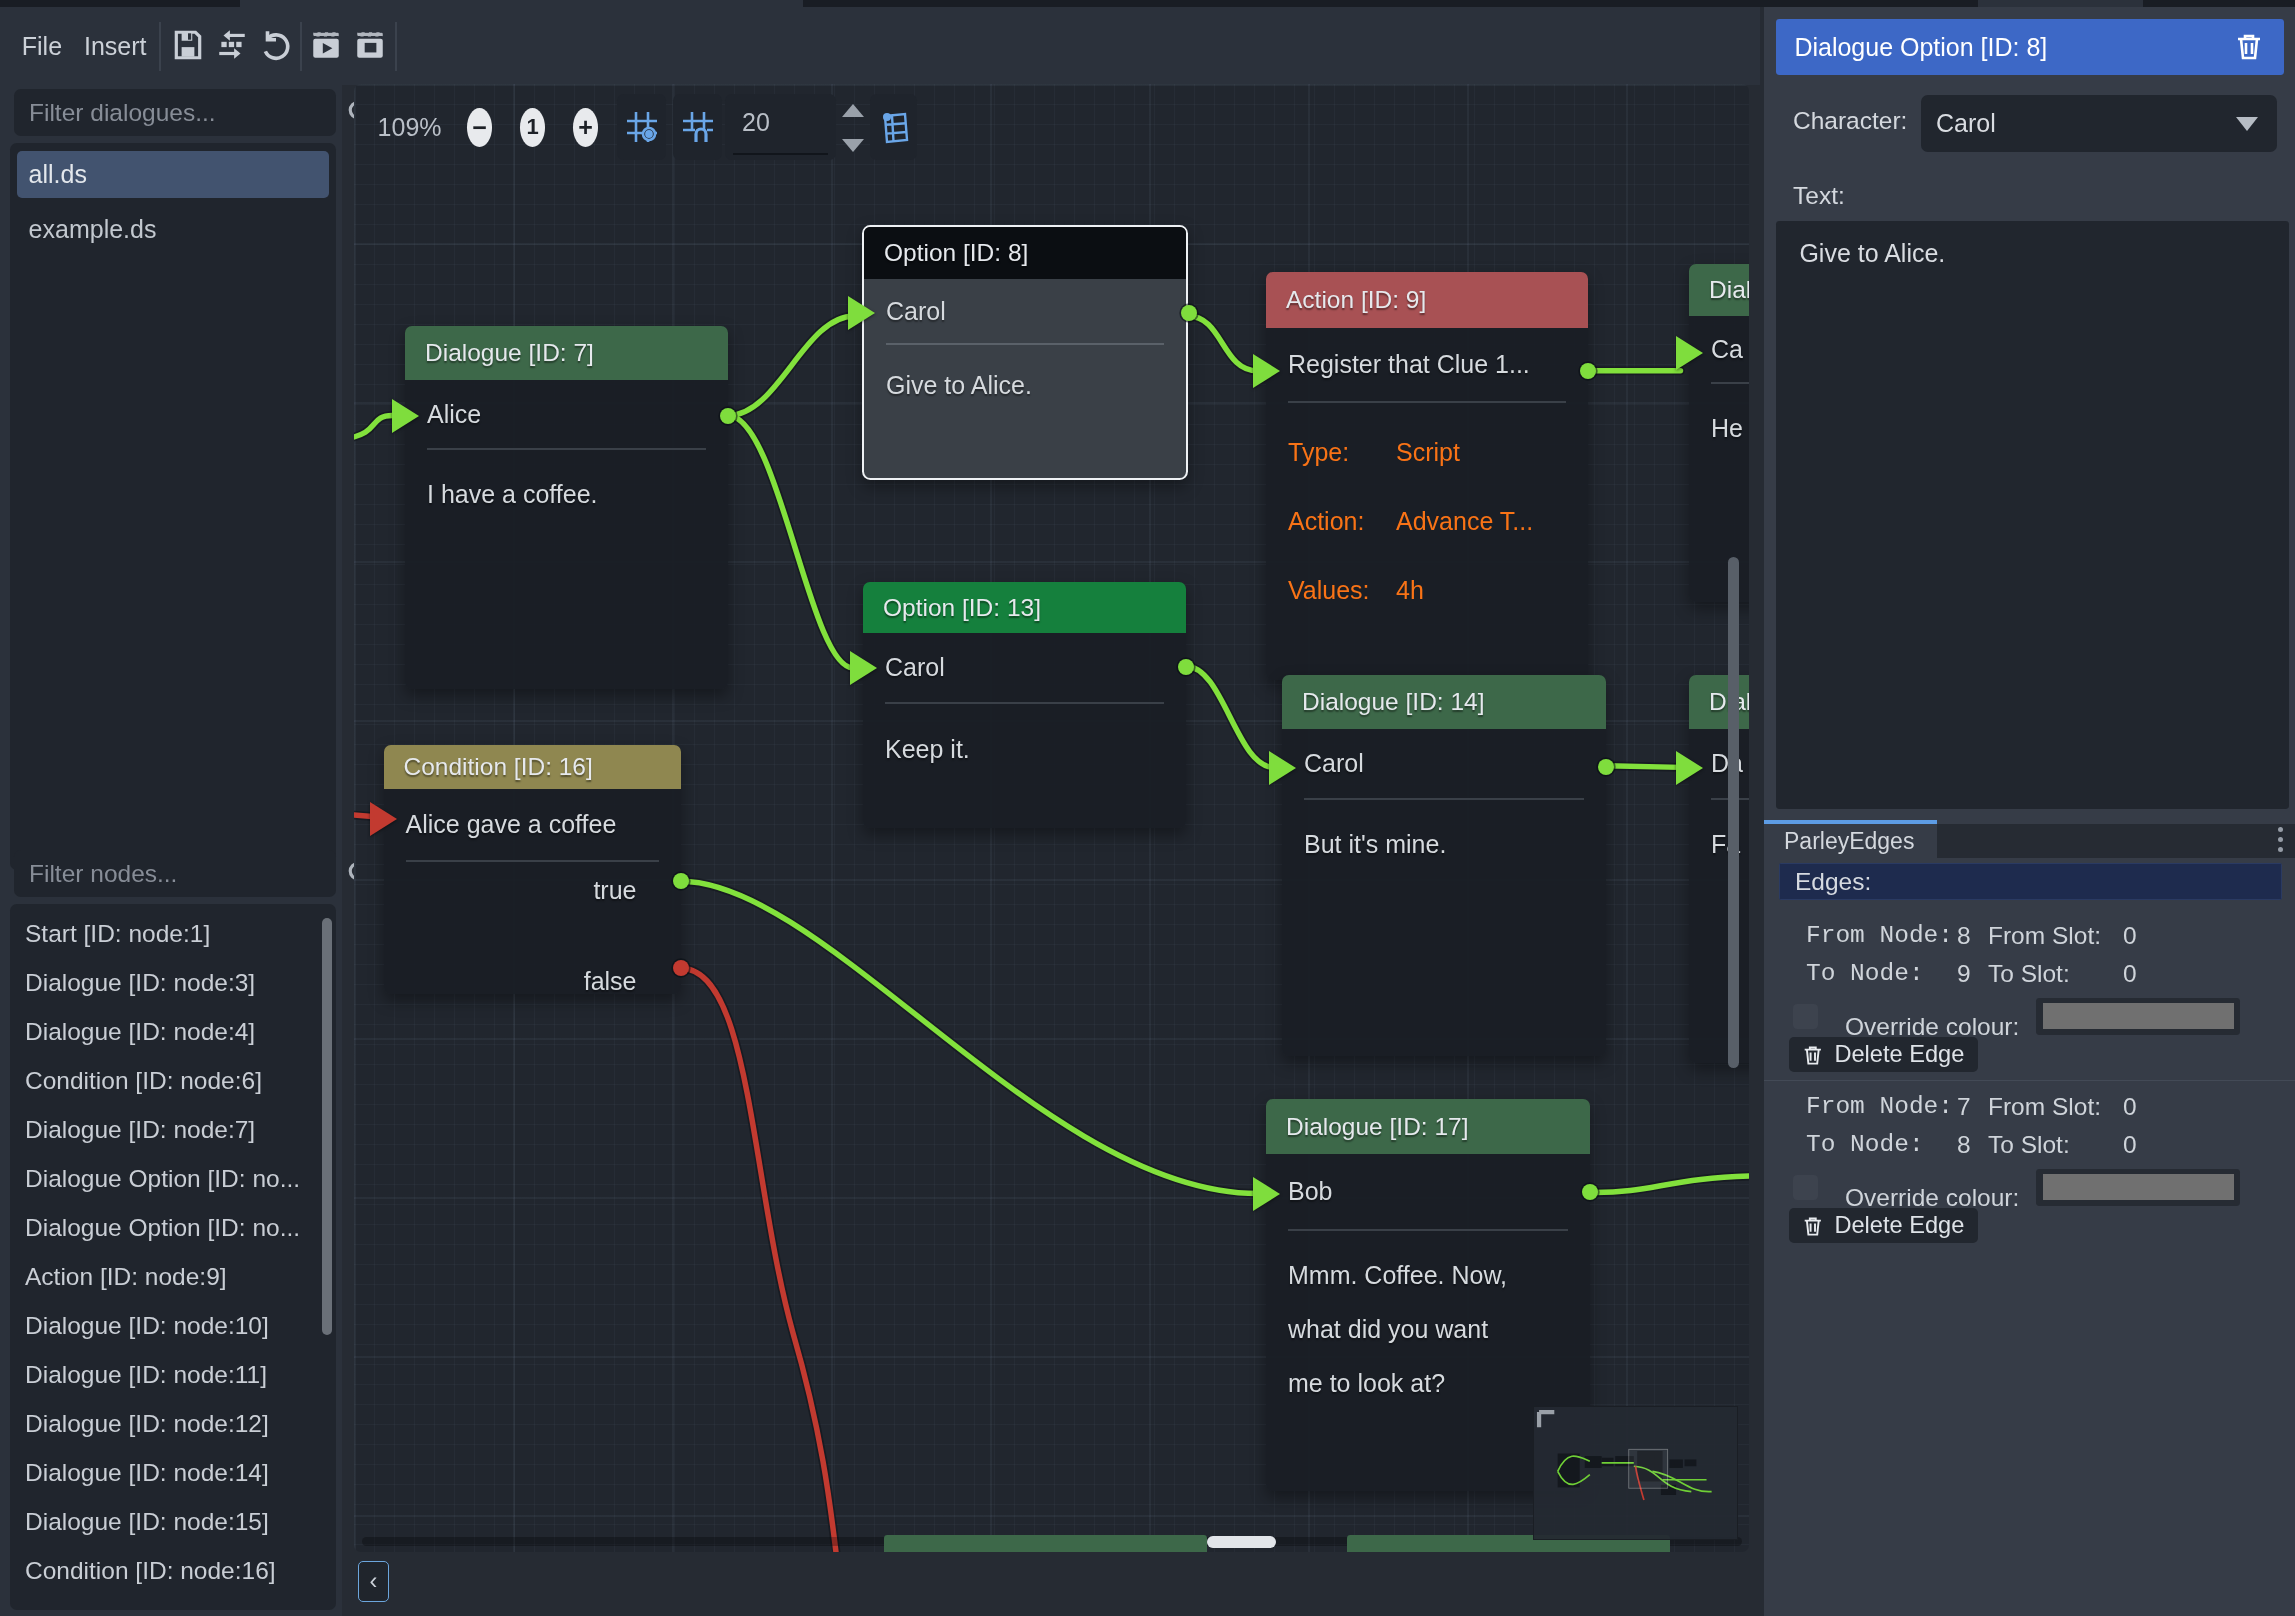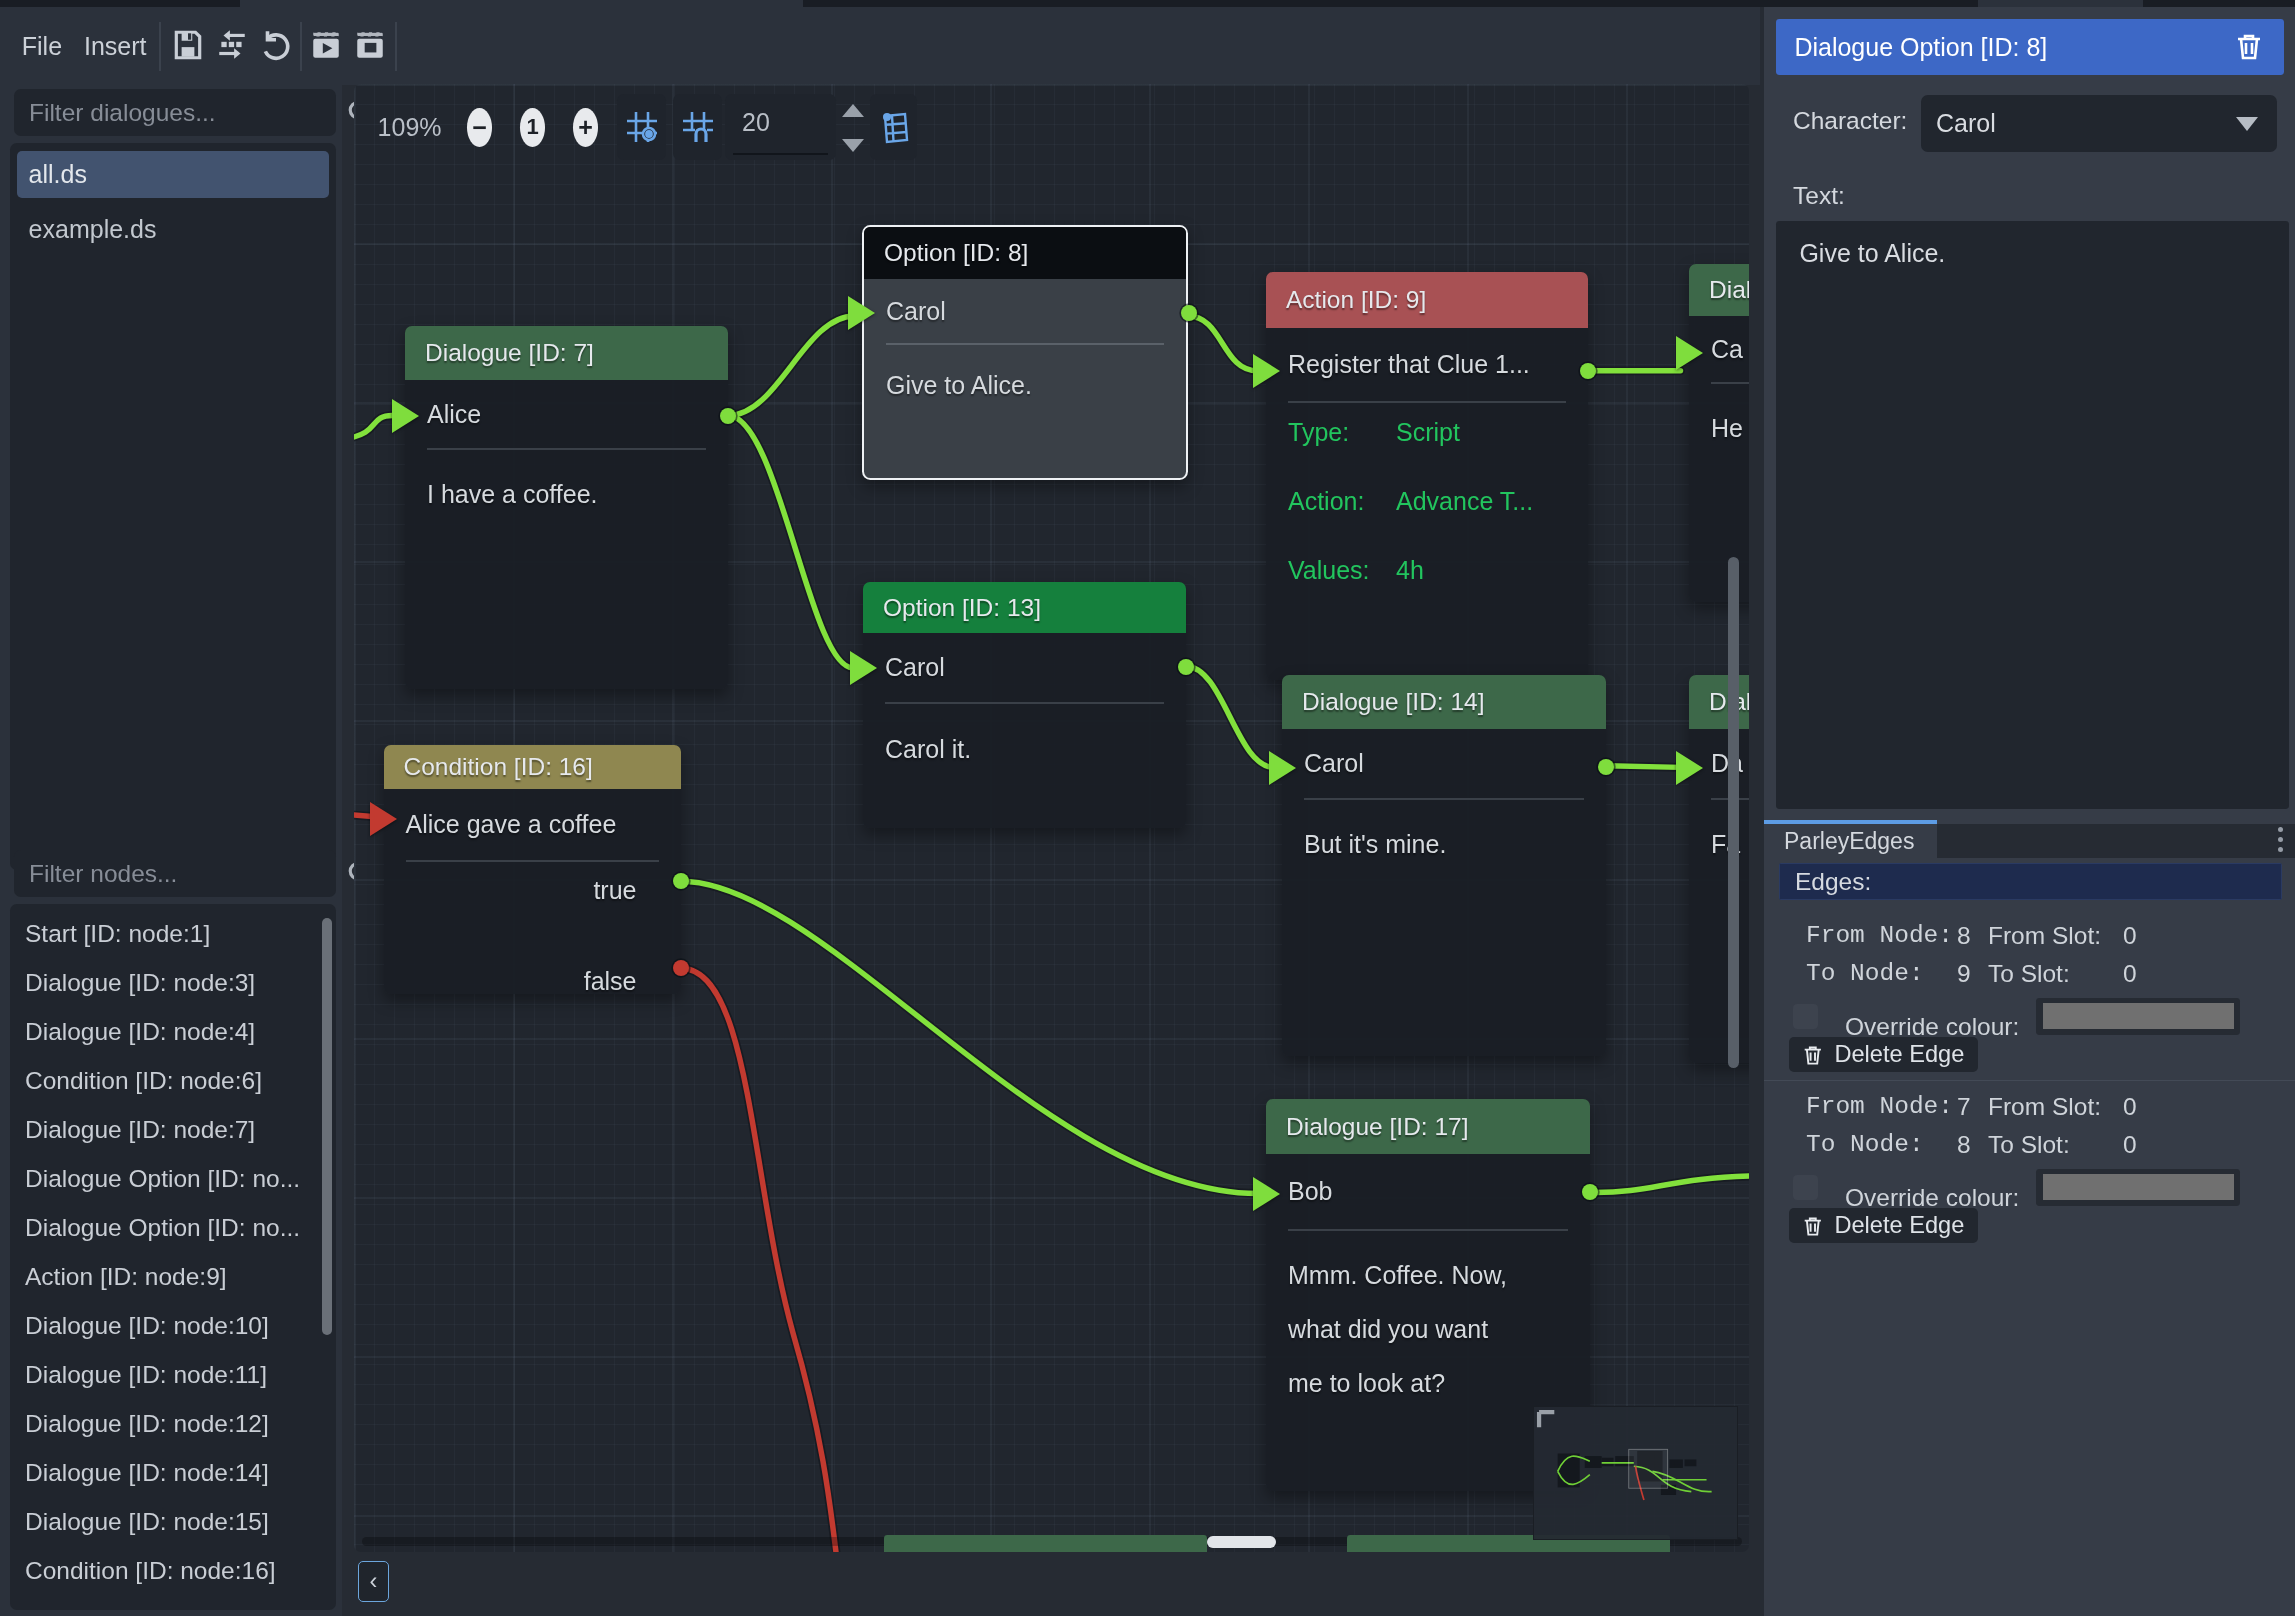--- a/index.html
+++ b/index.html
@@ -66,21 +66,21 @@
   #tg-minimap{left:516px;top:10px;width:47px;height:66px;background:#1f242c;border-radius:6.8px;display:flex;align-items:center;justify-content:center;color:#6aa6e8;}
 
   
   .gnode{position:absolute;z-index:2;border-radius:6.8px;background:rgba(26,30,37,.96);box-shadow:0 6.8px 15px rgba(0,0,0,.35);}
   .ghead{height:54px;line-height:54px;padding-left:20px;font-size:24.5px;color:#e6e9ed;border-radius:6.8px 6.8px 0 0;
          text-shadow:0 1.7px 1.7px rgba(0,0,0,.45);white-space:nowrap;overflow:hidden;}
   .h-green{background:#3d6849;} .h-red{background:#a85154;} .h-blue{background:#15803d;} .h-olive{background:#8f8750;}
   .nrow{display:flex;align-items:center;padding:0 22px;font-size:25px;color:#d6dade;text-shadow:0 1.7px 1.7px rgba(0,0,0,.4);}
   .ndiv{height:1.7px;background:#3a4048;margin:0 22px;}
   .ntext{padding:17px 22px 0 22px;font-size:25px;color:#d6dade;line-height:54px;text-shadow:0 1.7px 1.7px rgba(0,0,0,.4);}
-  .kv{display:flex;align-items:flex-start;padding:0 22px;height:69px;font-size:25px;color:#22c55e;}
+  .kv{display:flex;align-items:center;padding:0 22px;height:69px;font-size:25px;color:#f97316;}
   .kv .k{min-width:108px;}
   .port-in{position:absolute;left:-13.5px;width:0;height:0;border-top:17px solid transparent;border-bottom:17px solid transparent;border-left:27px solid #7fdd3d;filter:drop-shadow(0 1.7px 1.7px rgba(0,0,0,.5));}
   .port-in.red{border-left-color:#c23a30;}
   .port-out{position:absolute;right:-8.4px;width:16px;height:16px;border-radius:50%;background:#7fdd3d;box-shadow:0 0 0 1.7px rgba(8,12,18,.55);}
   .port-out.red{background:#c23a30;}
 
   #n-dialogue7{left:51px;top:242px;width:323px;height:363px;}
   #n-option8{left:508px;top:141px;width:322px;height:251px;background:#3a4047;border:2.5px solid #eef1f4;border-radius:8.4px;z-index:3;}
   #n-option8 .ghead{background:#0b0e12;border-radius:5.9px 5.9px 0 0;}
   #n-option8 .ndiv{background:#5a6169;}
@@ -353,21 +353,21 @@
       <div class="nrow" style="height:66px;">Ca</div>
       <div class="ndiv"></div>
       <div class="ntext">He</div>
       <i class="port-in" style="top:72px;"></i>
     </div>
 
     <div id="n-option13" class="gnode">
       <div class="ghead h-blue">Option [ID: 13]</div>
       <div class="nrow" style="height:69px;">Carol</div>
       <div class="ndiv"></div>
-      <div class="ntext" style="padding-top:18.6px;">Carol it.</div>
+      <div class="ntext" style="padding-top:18.6px;">Keep it.</div>
       <i class="port-in" style="top:69px;"></i>
       <i class="port-out" style="top:77px;"></i>
     </div>
 
     <div id="n-dialogue14" class="gnode">
       <div class="ghead h-green">Dialogue [ID: 14]</div>
       <div class="nrow" style="height:69px;">Carol</div>
       <div class="ndiv"></div>
       <div class="ntext">But it's mine.</div>
       <i class="port-in" style="top:76px;"></i>

